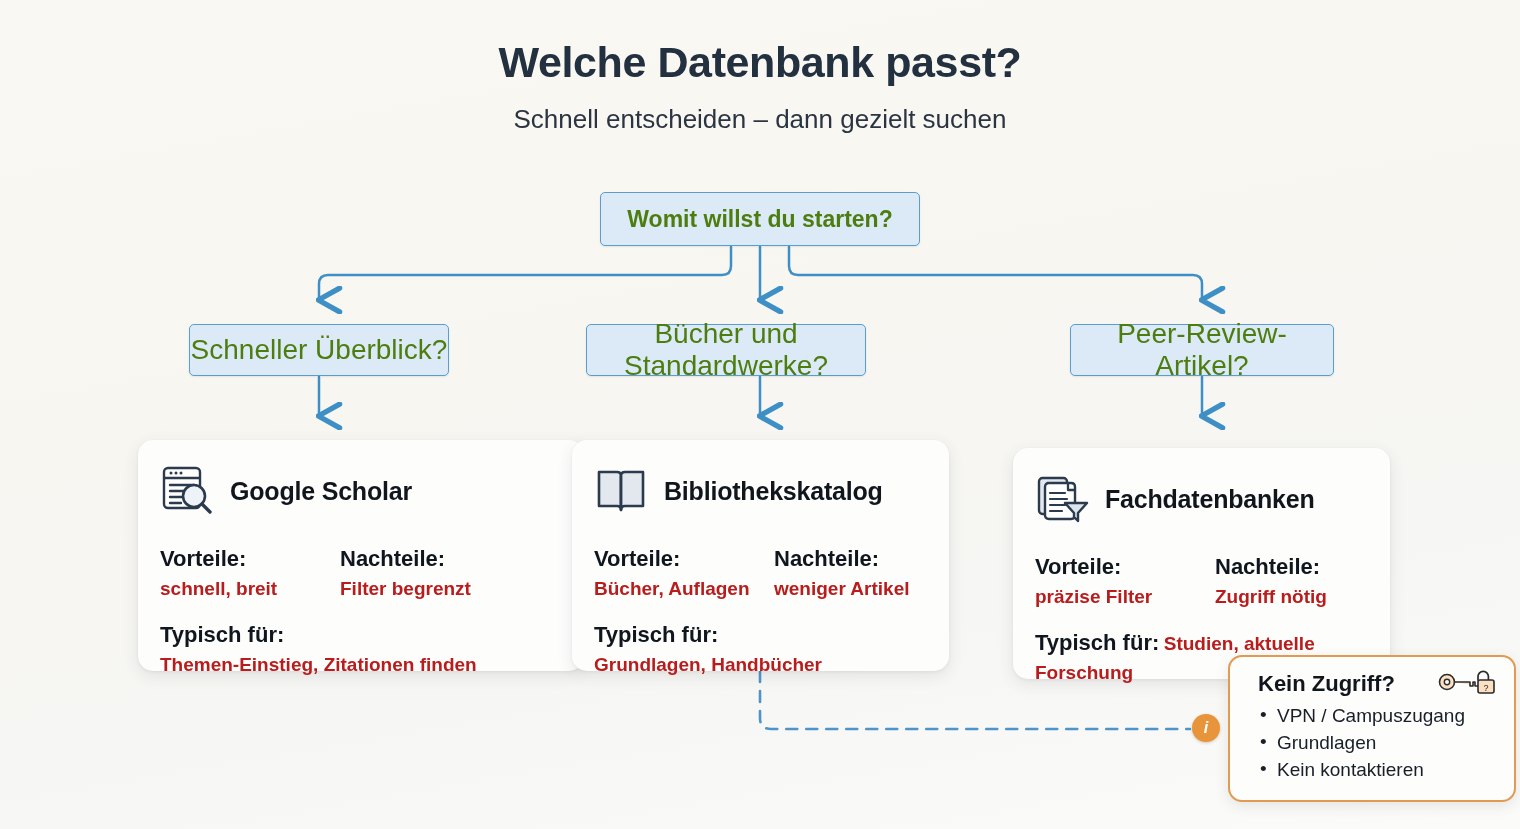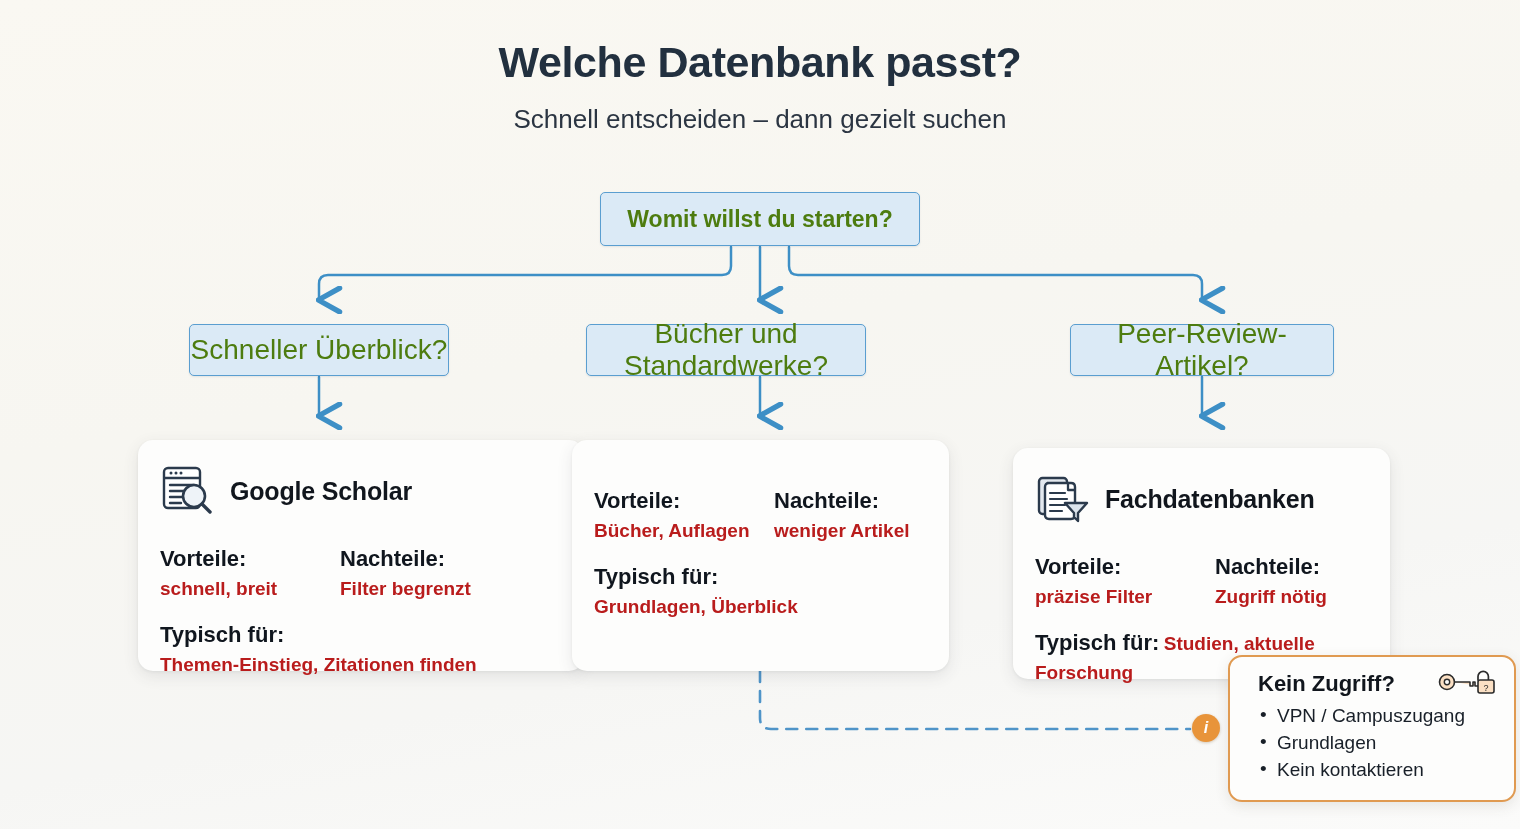--- a/index.html
+++ b/index.html
@@ -188,34 +188,42 @@
         </div>
       </div>
       <div class="typ">
         <span class="lbl">Typisch für:</span>
         <span class="val">Themen-Einstieg, Zitationen finden</span>
       </div>
     </div>
   </div>
 
   <div class="card card-2">
+    <div class="card-head">
+      <svg class="card-icon" viewBox="0 0 54 52">
+        <path d="M5,7 H23 Q27,7 27,11 V45 Q27,41 23,41 H5 Z" fill="#e3e8ee" stroke="#2b3a4c" stroke-width="2.6" stroke-linejoin="round"></path>
+        <path d="M49,7 H31 Q27,7 27,11 V45 Q27,41 31,41 H49 Z" fill="#e3e8ee" stroke="#2b3a4c" stroke-width="2.6" stroke-linejoin="round"></path>
+        <path d="M27,11 V45" stroke="#2b3a4c" stroke-width="2.3"></path>
+      </svg>
+      <span class="card-title">Bibliothekskatalog</span>
+    </div>
     <div class="card-body">
       <div class="prosrow">
         <div class="pros">
           <div class="lbl">Vorteile:</div>
           <div class="val">Bücher, Auflagen</div>
         </div>
         <div class="cons">
           <div class="lbl">Nachteile:</div>
           <div class="val">weniger Artikel</div>
         </div>
       </div>
       <div class="typ">
         <span class="lbl">Typisch für:</span>
-        <span class="val">Grundlagen, Überblick</span>
+        <span class="val">Grundlagen, Handbücher</span>
       </div>
     </div>
   </div>
 
   <div class="card card-3">
     <div class="card-head">
       <svg class="card-icon" viewBox="0 0 54 52">
         <rect x="4" y="5" width="28" height="36" rx="3.5" fill="#e3e8ee" stroke="#2b3a4c" stroke-width="2.4"></rect>
         <path d="M12,10 H36 Q40,10 40,14 V42 Q40,46 36,46 H14 Q10,46 10,42 V14 Q10,10 14,10 Z" fill="#ffffff" stroke="#2b3a4c" stroke-width="2.4"></path>
         <path d="M33,10 V17 H40" fill="none" stroke="#2b3a4c" stroke-width="2.3" stroke-linejoin="round"></path>

